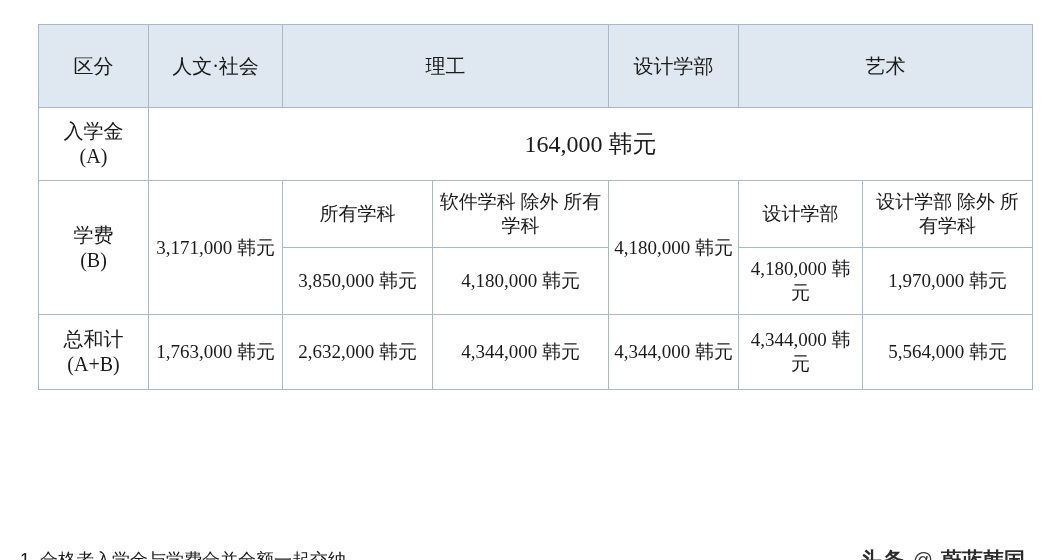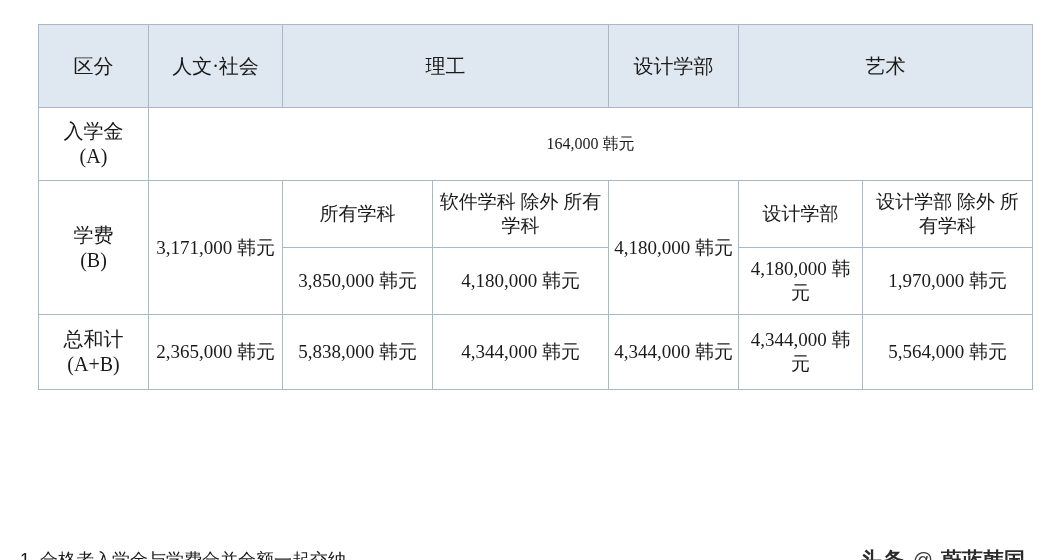--- a/index.html
+++ b/index.html
@@ -60,21 +60,21 @@
     height: 70px;
     font-size: 20px;
   }
   .rowlabel {
     font-size: 20px;
     width: 110px;
   }
   .tall-a { height: 60px; }
   .tall-b { height: 54px; }
   .tall-c { height: 62px; margin-top: 25px; }
-  .merge-note { font-size: 16px; }
+  .merge-note { font-size: 24px; }
   
   .footer-note {
     position: absolute;
     left: 20px;
     bottom: 12px;
     font-size: 18px;
     font-family: "Liberation Sans", sans-serif;
     color: #1a1a1a;
   }
   .watermark {
@@ -148,22 +148,22 @@
         <td class="tall-b">4,180,000 韩元</td>
         <td class="tall-b">4,180,000 韩元</td>
         <td class="tall-b">1,970,000 韩元</td>
       </tr>
 
       <tr>
         <td class="rowlabel tall-c">
           <div>总和计</div>
           <div>(A+B)</div>
         </td>
-        <td>2,365,000 韩元</td>
-        <td>5,838,000 韩元</td>
+        <td>1,763,000 韩元</td>
+        <td>2,632,000 韩元</td>
         <td>4,344,000 韩元</td>
         <td>4,344,000 韩元</td>
         <td>4,344,000 韩元</td>
         <td>5,564,000 韩元</td>
       </tr>
     </tbody>
   </table>
 
   <div class="footer-note">1. 合格者入学金与学费合并全额一起交纳。</div>
 

